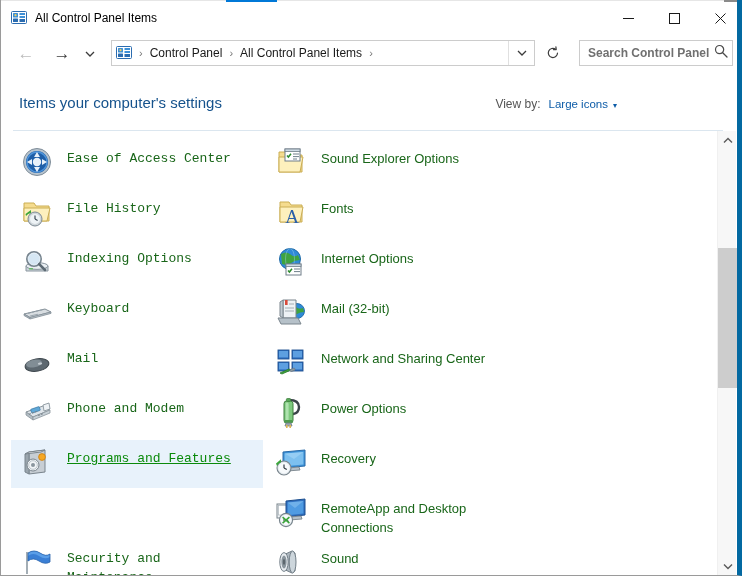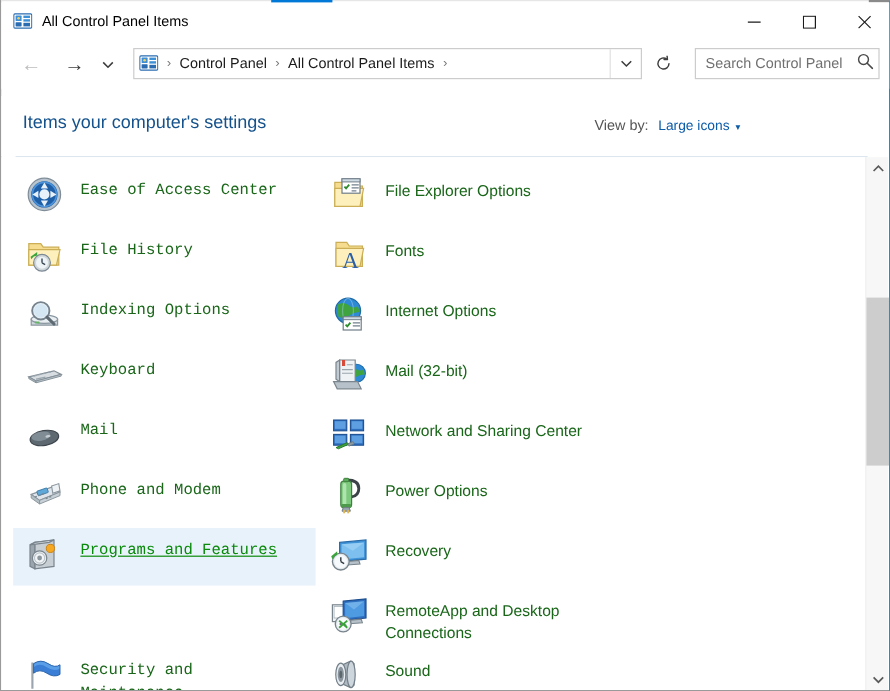--- a/index.html
+++ b/index.html
@@ -11,21 +11,21 @@
     font-family: "Liberation Sans", sans-serif;
     background: #ffffff;
   }
 
   #window {
     position: relative;
     width: 742px;
     height: 576px;
     background: #ffffff;
     border-left: 1px solid #9a9a9a;
-    border-right: 1px solid #0369a1;
+    border-right: 5px solid #0369a1;
     border-bottom: 1px solid #9a9a9a;
     overflow: hidden;
   }
 
   
   #accent-bar {
     position: absolute;
     left: 225px;
     top: 0;
     width: 51px;
@@ -152,20 +152,21 @@
   }
   #search-input {
     flex: 1 1 auto;
     border: none;
     outline: none;
     font-family: "Liberation Sans", sans-serif;
     font-size: 12px;
     color: #0369a1;
     background: transparent;
     min-width: 0;
+    font-weight: bold;
   }
   #search-input::placeholder { color: #707070; }
   #search-icon { flex: 0 0 auto; color: #5a5a5a; }
 
   
   #content-header {
     position: absolute;
     left: 0; top: 80px;
     width: 722px; height: 50px;
     background: #ffffff;
@@ -515,21 +516,21 @@
           <path d="M4 6 L13 6 L15 9 L27 9 L27 26 L4 26 Z" fill="#f5dc8f" stroke="#cbae55" stroke-width="1"></path>
           <path d="M4 11 L28 11 L25 26 L4 26 Z" fill="#fdf0bd" stroke="#cbae55" stroke-width="1"></path>
           <rect x="10" y="3" width="15" height="12" fill="#ffffff" stroke="#6f7d88" stroke-width="1"></rect>
           <rect x="10" y="3" width="15" height="2.6" fill="#cfdbe5" stroke="#6f7d88" stroke-width="0.8"></rect>
           <polyline points="12,9.5 13.4,11 16,7.8" fill="none" stroke="#2e8b2e" stroke-width="1.5"></polyline>
           <line x1="18" y1="8" x2="24" y2="8" stroke="#70808c" stroke-width="1"></line>
           <line x1="18" y1="10.6" x2="24" y2="10.6" stroke="#70808c" stroke-width="1"></line>
           <line x1="18" y1="13" x2="22" y2="13" stroke="#70808c" stroke-width="1"></line>
         </svg>
       </span>
-      <span class="lbl">File Explorer Options</span>
+      <span class="lbl">Sound Explorer Options</span>
     </div>
 
     <div class="cp-item col-right" style="top:59px">
       <span class="ico">
         <svg width="32" height="32" viewBox="0 0 32 32">
           <path d="M5 6 L14 6 L16 9 L27 9 L27 26 L5 26 Z" fill="#f5dc8f" stroke="#cbae55" stroke-width="1"></path>
           <path d="M5 11 L28 11 L25 26 L5 26 Z" fill="#fdf0bd" stroke="#cbae55" stroke-width="1"></path>
           <text x="17" y="27" font-family="'Liberation Serif',serif" font-size="19" fill="#2a5fa8" text-anchor="middle">A</text>
         </svg>
       </span>

